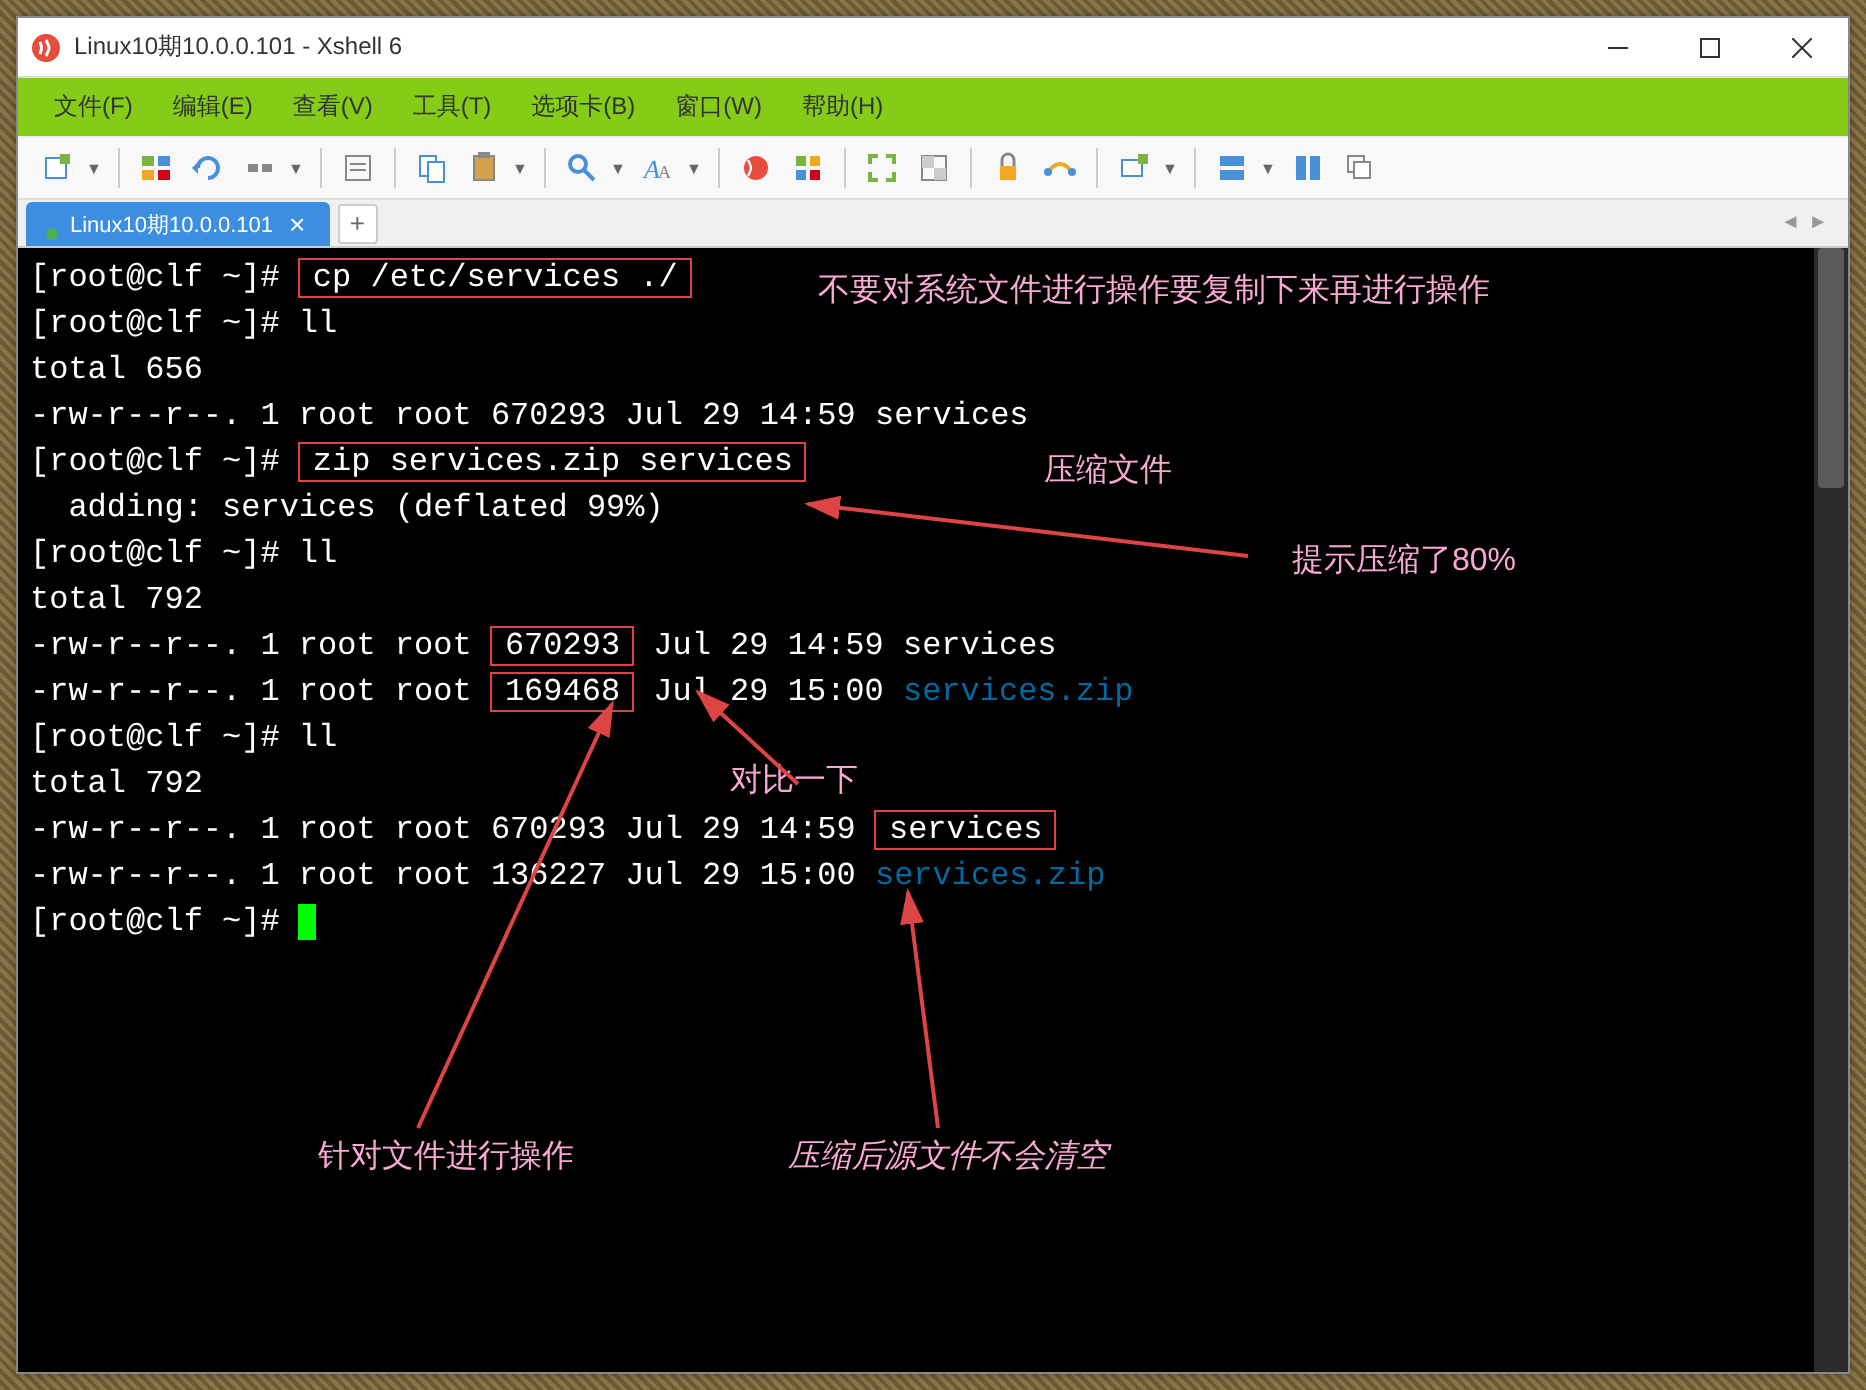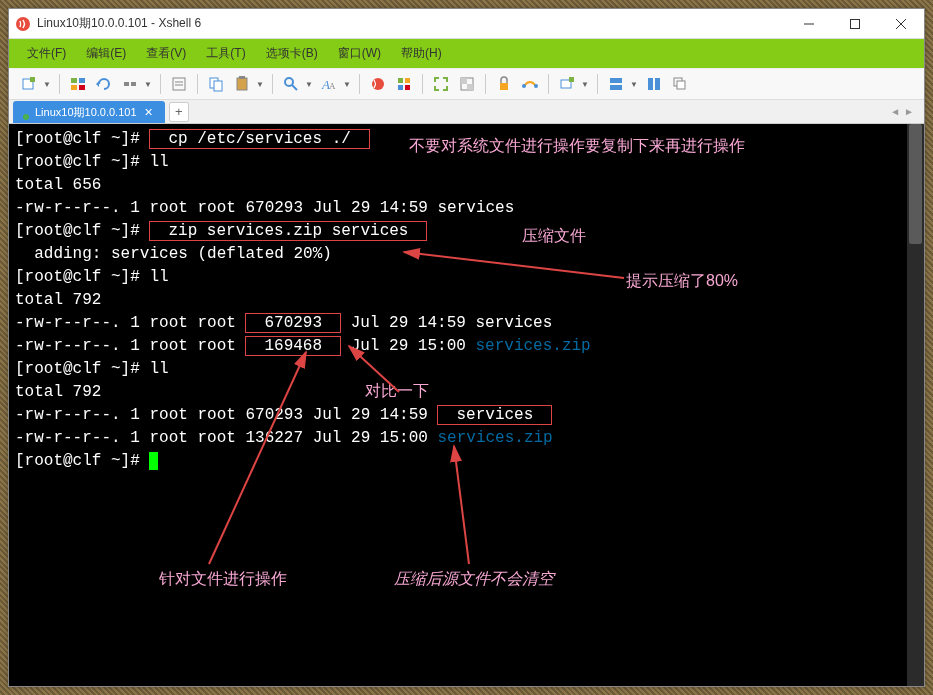--- a/index.html
+++ b/index.html
@@ -117,21 +117,21 @@
   background: #2b2b2b;
 }
 .scroll-thumb {
   position: absolute;
   top: 0; left: 2px; right: 2px;
   height: 120px;
   background: #5a5a5a;
   border-radius: 2px;
 }
 .tline { white-space: pre; color: #fff; }
-.hl-box { border: 1px solid #d44; padding: 0 18px; }
+.hl-box { border: 1px solid #d44; padding: 0 6px; }
 .orange { color: #0369a1; }
 .anno {
   position: absolute;
   color: #f9a8d4;
   font-family: "Microsoft YaHei", sans-serif;
   font-size: 16px;
   white-space: nowrap;
 }
 .cursor {
   display: inline-block;
@@ -338,34 +338,34 @@
       <span>►</span>
     </div>
   </div>
 
   <div class="terminal">
     <div class="tline"><span>[root@clf ~]# </span><span class="hl-box">cp /etc/services ./</span></div>
     <div class="tline"><span>[root@clf ~]# </span><span>ll</span></div>
     <div class="tline">total 656</div>
     <div class="tline">-rw-r--r--. 1 root root 670293 Jul 29 14:59 services</div>
     <div class="tline"><span>[root@clf ~]# </span><span class="hl-box">zip services.zip services</span></div>
-    <div class="tline">  adding: services (deflated 20%)</div>
+    <div class="tline">  adding: services (deflated 99%)</div>
     <div class="tline"><span>[root@clf ~]# </span><span>ll</span></div>
     <div class="tline">total 792</div>
     <div class="tline"><span>-rw-r--r--. 1 root root </span><span class="hl-box">670293</span><span> Jul 29 14:59 services</span></div>
     <div class="tline"><span>-rw-r--r--. 1 root root </span><span class="hl-box">169468</span><span> Jul 29 15:00 </span><span class="orange">services.zip</span></div>
     <div class="tline"><span>[root@clf ~]# </span><span>ll</span></div>
     <div class="tline">total 792</div>
     <div class="tline"><span>-rw-r--r--. 1 root root 670293 Jul 29 14:59 </span><span class="hl-box">services</span></div>
     <div class="tline"><span>-rw-r--r--. 1 root root 136227 Jul 29 15:00 </span><span class="orange">services.zip</span></div>
     <div class="tline"><span>[root@clf ~]# </span><span class="cursor"></span></div>
 
     <div class="anno" style="left:400px; top:10px;">不要对系统文件进行操作要复制下来再进行操作</div>
     <div class="anno" style="left:465px; top:100px;margin-left:48px;">压缩文件</div>
-    <div class="anno" style="left:617px; top:145px;">提示压缩了80%</div>
+    <div class="anno" style="left:637px; top:145px;">提示压缩了80%</div>
     <div class="anno" style="left:356px; top:255px;">对比一下</div>
     <div class="anno" style="left:150px; top:443px;">针对文件进行操作</div>
     <div class="anno" style="left:385px; top:443px;font-style:italic;">压缩后源文件不会清空</div>
 
     <svg class="arrow" style="left:0;top:0;width:100%;height:100%;">
       <defs>
           <marker id="ah" markerWidth="10" markerHeight="10" refX="8" refY="3" orient="auto">
             <polygon points="0,0 9,3 0,6" fill="#d44"></polygon>
           </marker>
         </defs>

